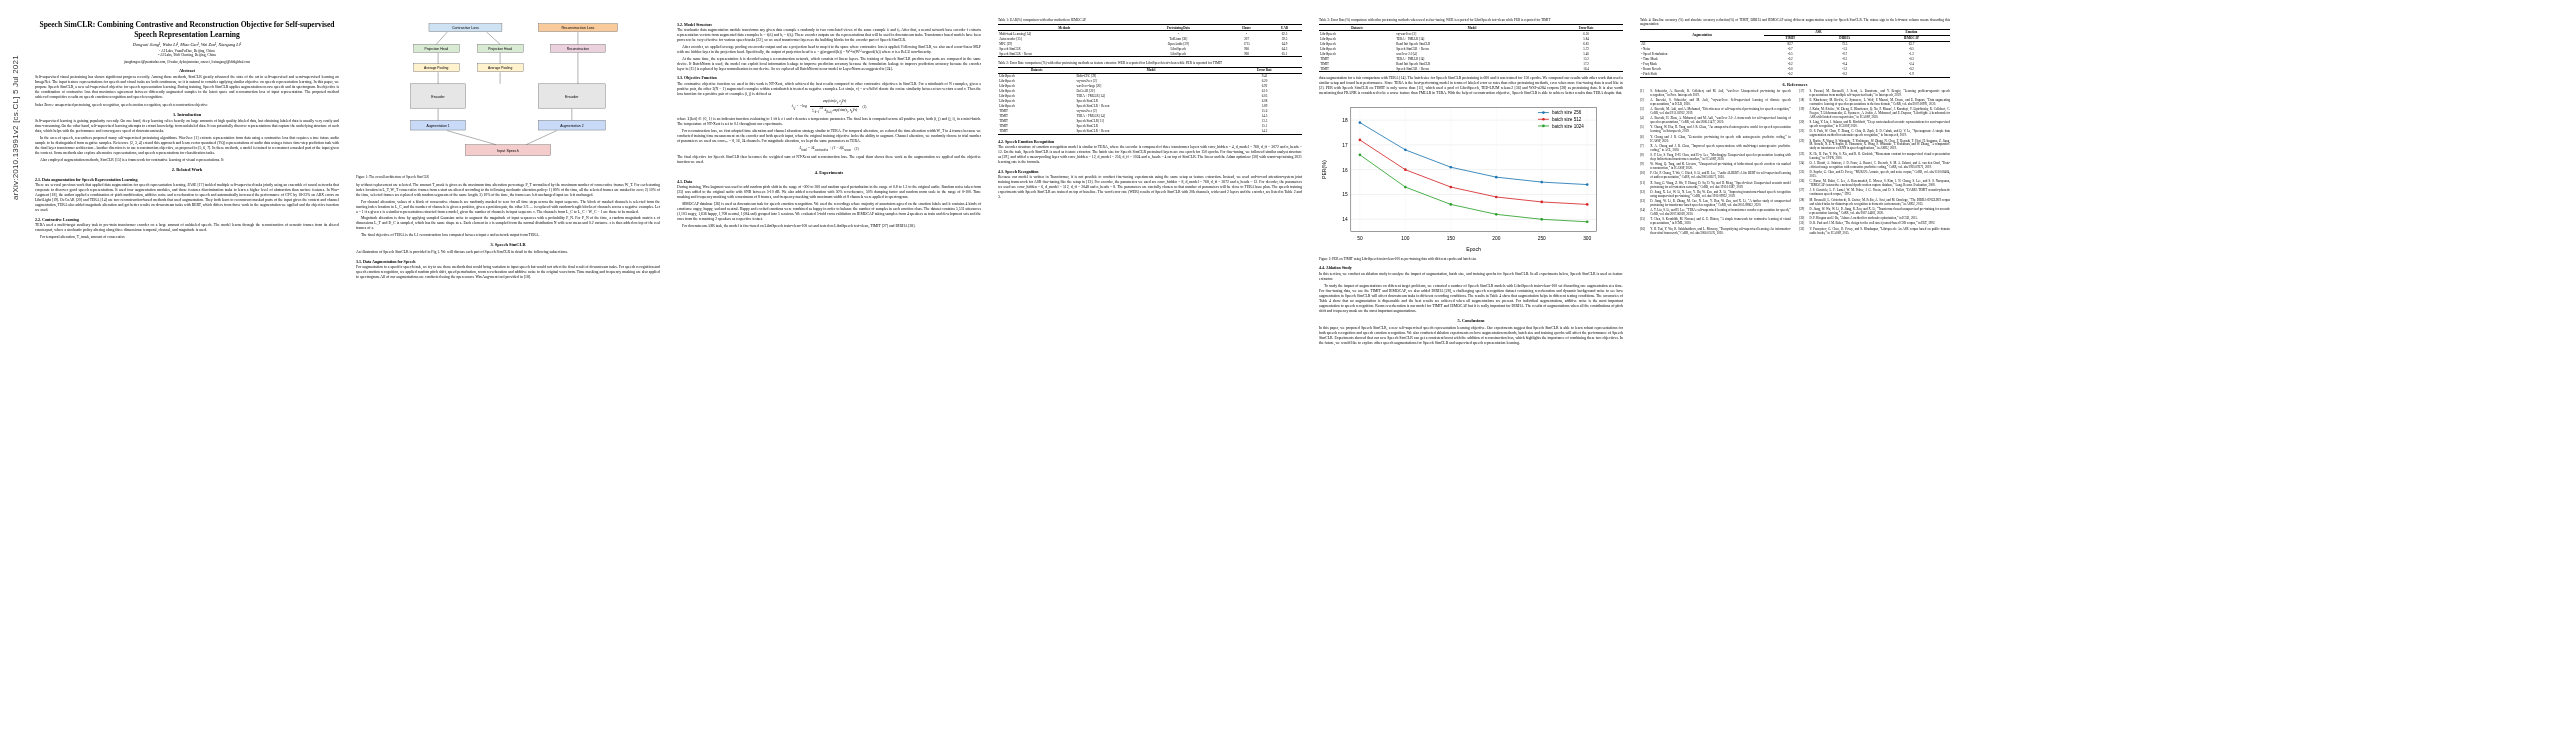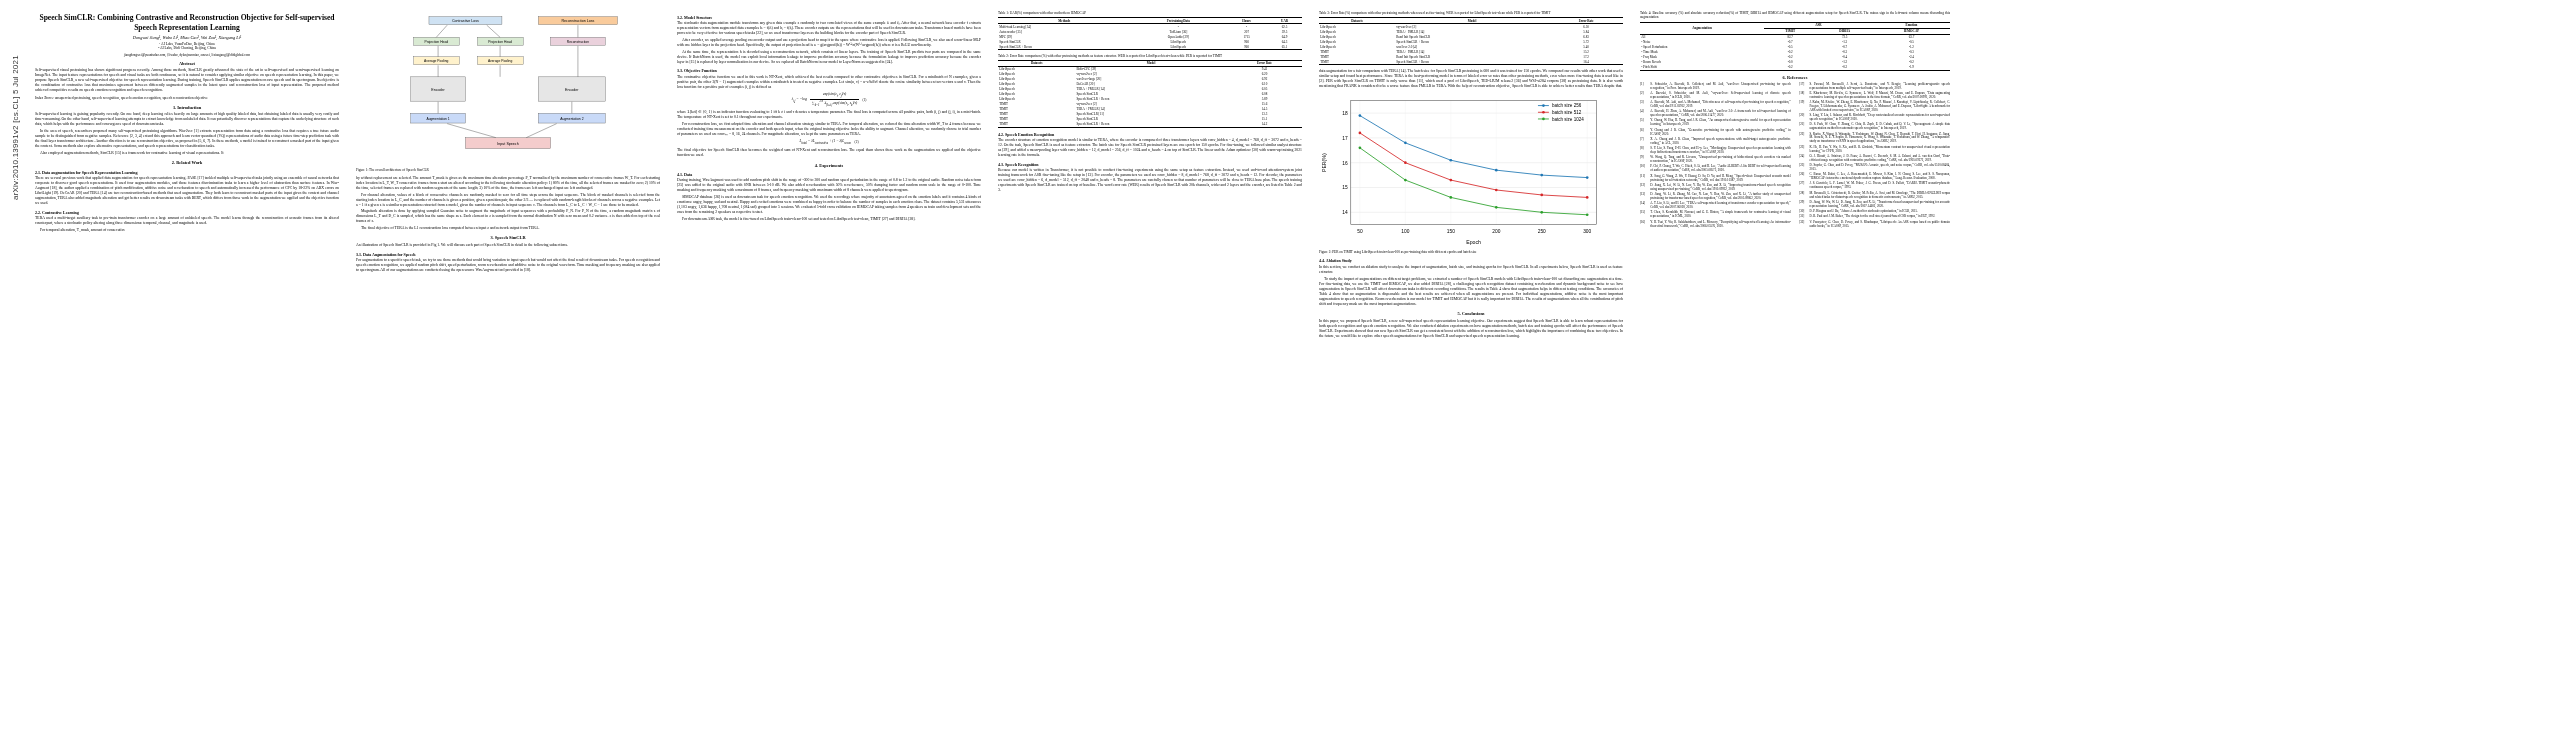--- a/index.html
+++ b/index.html
@@ -1,19 +1,19 @@
 <!DOCTYPE html>
 <html style="font-size:9.7px"><head>
 <meta charset="utf-8">
 <style>
   html,body{margin:0;padding:0;background:#ffffff;}
   body{width:2576px;height:729px;font-family:"Liberation Serif", serif;color:#000;overflow:hidden;}
   .page{position:relative;width:2576px;height:729px;}
   .arxiv{position:absolute;left:11px;top:200px;transform:rotate(-90deg);transform-origin:left top;font-family:"Liberation Sans", sans-serif;font-size:8px;color:#333;white-space:nowrap;letter-spacing:0.2px;}
-  .cols{position:absolute;left:35px;top:11px;width:2521px;height:711px;display:flex;gap:17px;}
+  .cols{position:absolute;left:35px;top:18px;width:2521px;height:711px;display:flex;gap:17px;}
   .col{width:304px;font-size:3.8px;line-height:1.32;text-align:justify;}
   .col.wide{width:310px;}
   h1.title{font-size:7.6px;line-height:1.22;text-align:center;font-weight:bold;margin:2.4px 0 3.6px 0;}
   .authors{text-align:center;font-size:4.3px;font-style:italic;margin:1.2px 0 0.6px 0;}
   .affil{text-align:center;font-size:3.6px;margin:0;line-height:1.3;}
   .email{text-align:center;font-size:3.3px;margin:1.8px 0 3.6px 0;font-family:"Liberation Serif", serif;}
   h2.sec{font-size:4.4px;font-weight:bold;text-align:center;margin:4.3px 0 1.8px 0;}
   h3.sub{font-size:4px;font-weight:bold;margin:3.6px 0 1.2px 0;text-align:left;}
   p{margin:0 0 1.8px 0;text-indent:4.9px;}
   p.noind{text-indent:0;}

